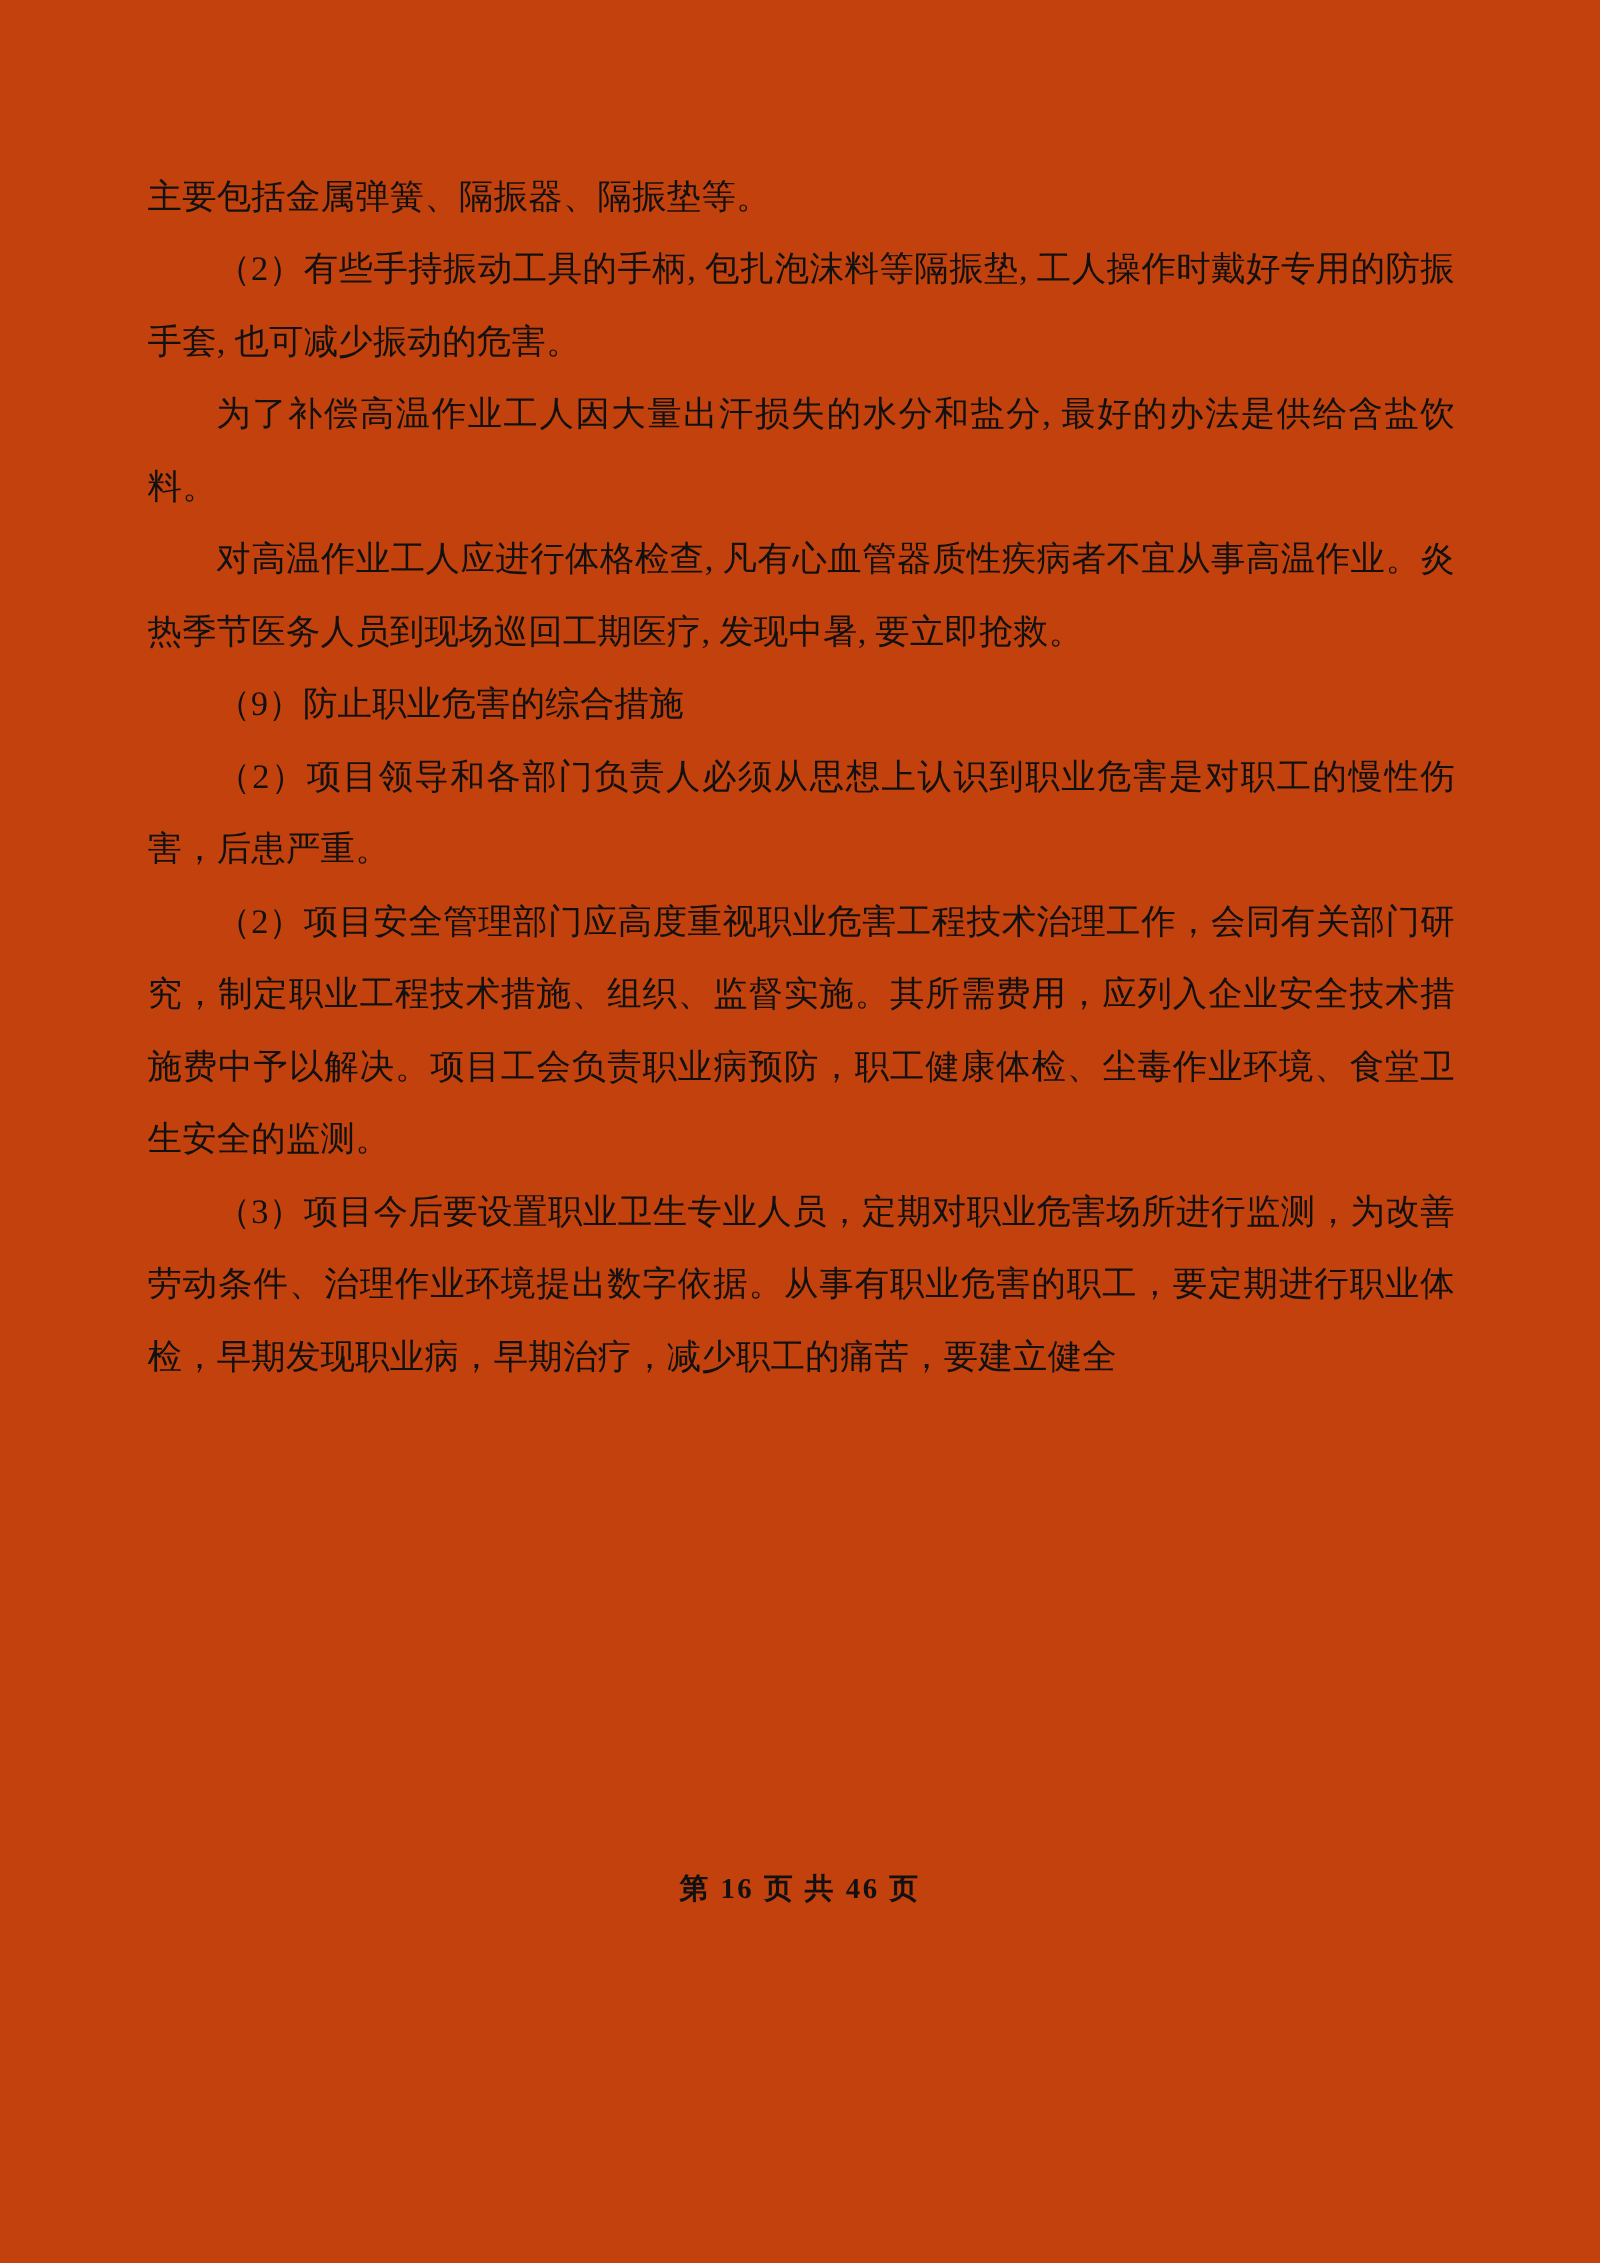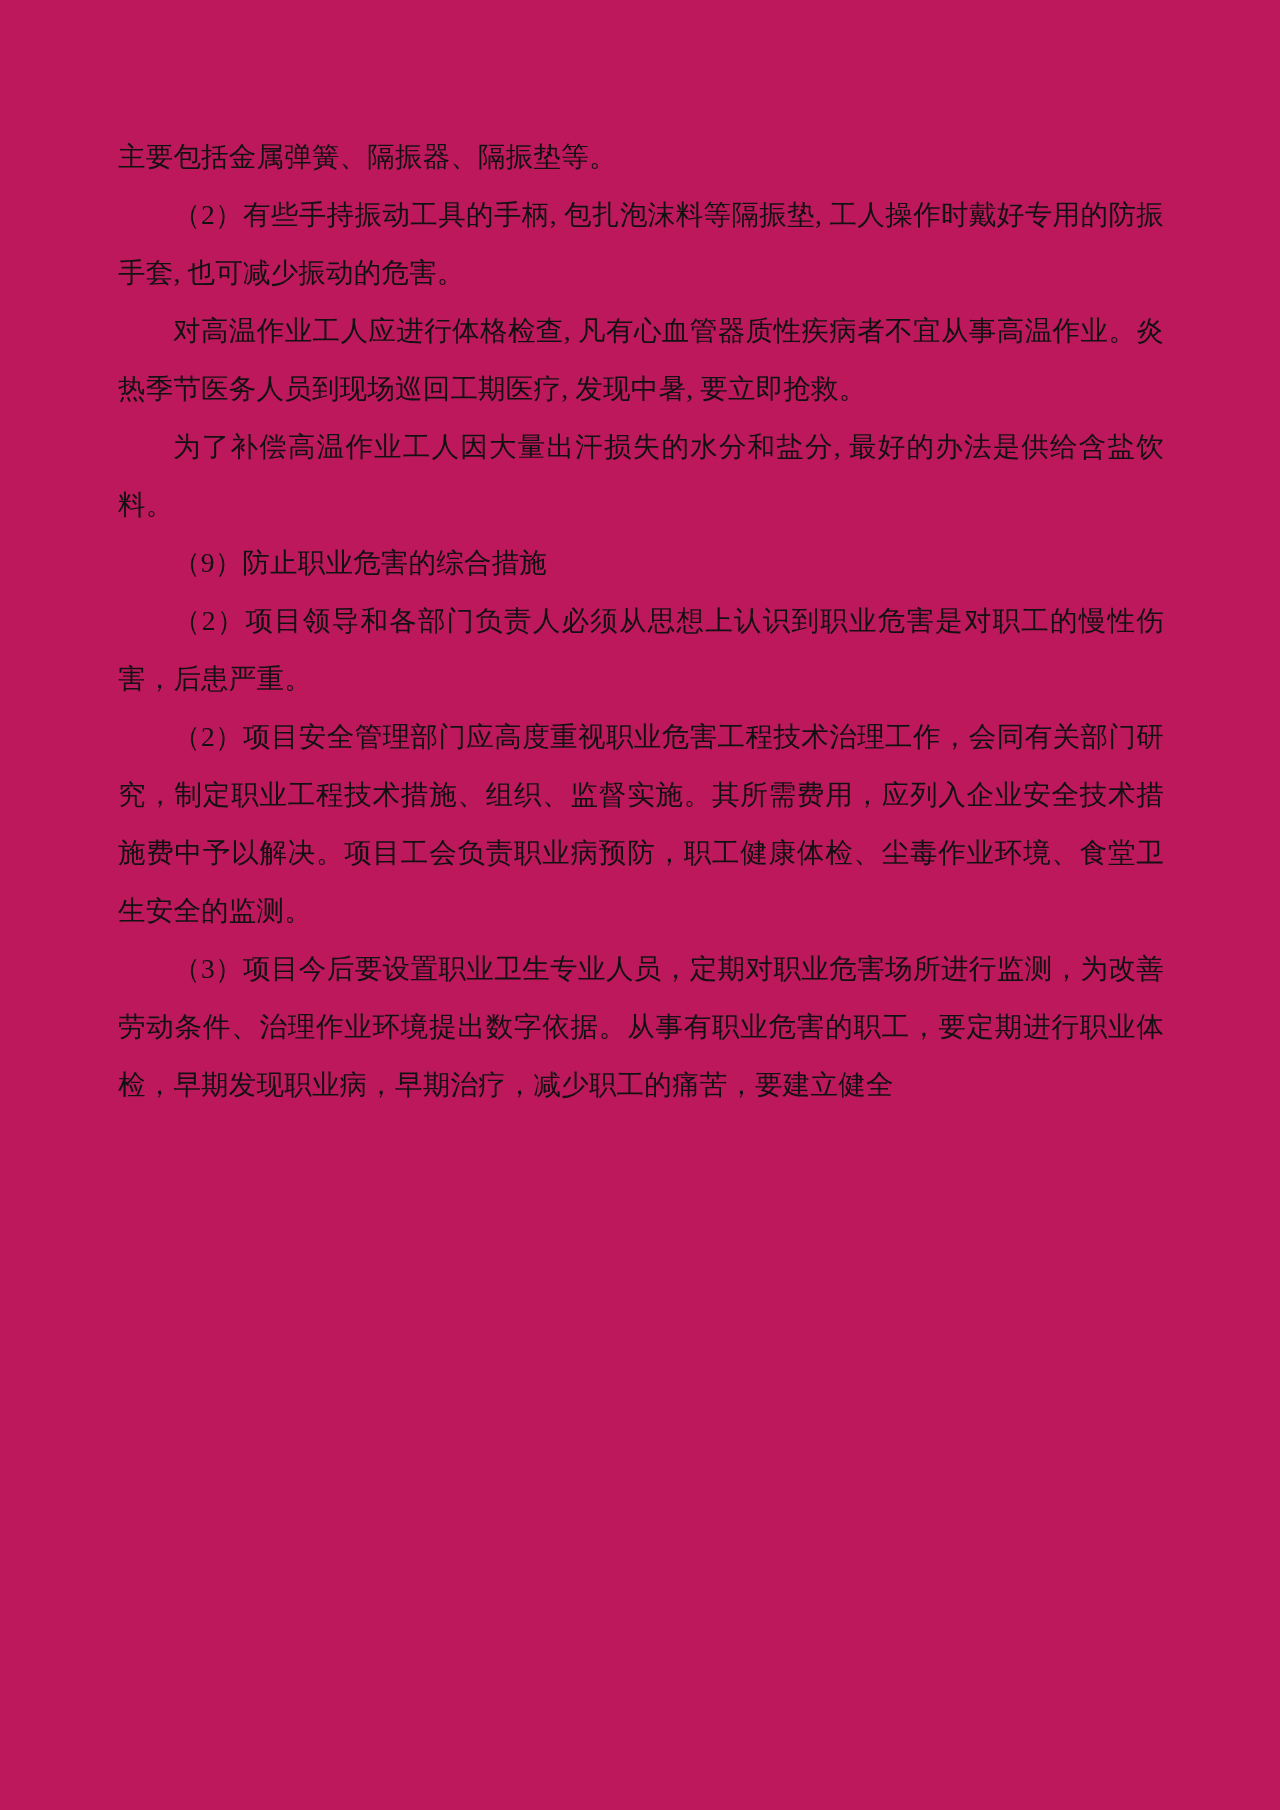--- a/index.html
+++ b/index.html
@@ -14,21 +14,21 @@
     color: #000000;
     position: relative;
     overflow: hidden;
   }
   .page {
     position: absolute;
     left: 0;
     top: 0;
     width: 1280px;
     height: 1810px;
-    background: #be185d;
+    background: #c2410c;
   }
   .content {
     position: absolute;
     left: 118px;
     top: 128px;
     width: 1046px;
   }
   p.para {
     margin: 0 0 0 0;
     font-size: 27.5px;
@@ -55,20 +55,21 @@
     color: #111111;
   }
 </style>
 </head>
 <body>
 
 <div class="page">
   <div class="content">
     <p class="para">主要包括金属弹簧、隔振器、隔振垫等。</p>
     <p class="para indent">（2）有些手持振动工具的手柄, 包扎泡沫料等隔振垫, 工人操作时戴好专用的防振手套, 也可减少振动的危害。</p>
+    <p class="para indent">为了补偿高温作业工人因大量出汗损失的水分和盐分, 最好的办法是供给含盐饮料。</p>
     <p class="para indent">对高温作业工人应进行体格检查, 凡有心血管器质性疾病者不宜从事高温作业。炎热季节医务人员到现场巡回工期医疗, 发现中暑, 要立即抢救。</p>
-    <p class="para indent">为了补偿高温作业工人因大量出汗损失的水分和盐分, 最好的办法是供给含盐饮料。</p>
     <p class="para indent">（9）防止职业危害的综合措施</p>
     <p class="para indent">（2）项目领导和各部门负责人必须从思想上认识到职业危害是对职工的慢性伤害，后患严重。</p>
     <p class="para indent">（2）项目安全管理部门应高度重视职业危害工程技术治理工作，会同有关部门研究，制定职业工程技术措施、组织、监督实施。其所需费用，应列入企业安全技术措施费中予以解决。项目工会负责职业病预防，职工健康体检、尘毒作业环境、食堂卫生安全的监测。</p>
     <p class="para indent">（3）项目今后要设置职业卫生专业人员，定期对职业危害场所进行监测，为改善劳动条件、治理作业环境提出数字依据。从事有职业危害的职工，要定期进行职业体检，早期发现职业病，早期治疗，减少职工的痛苦，要建立健全</p>
   </div>
+  <div class="footer">第 16 页 共 46 页</div>
 </div>
 
 </body></html>

